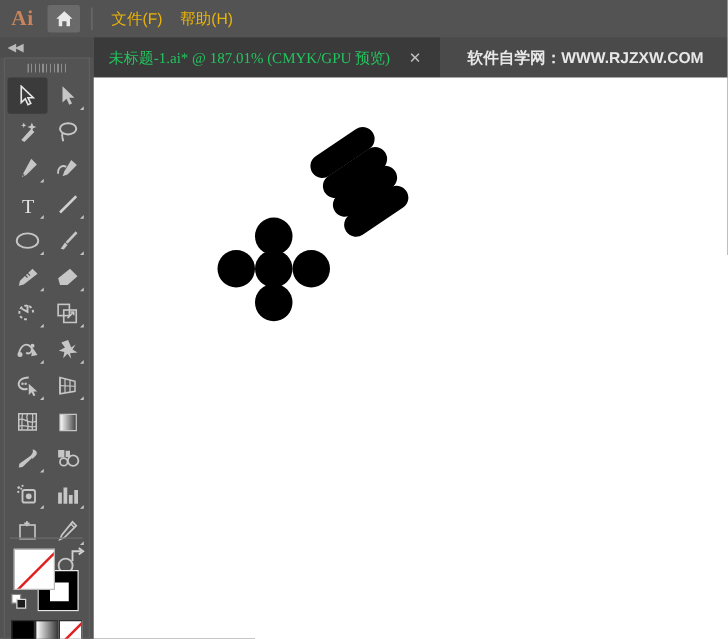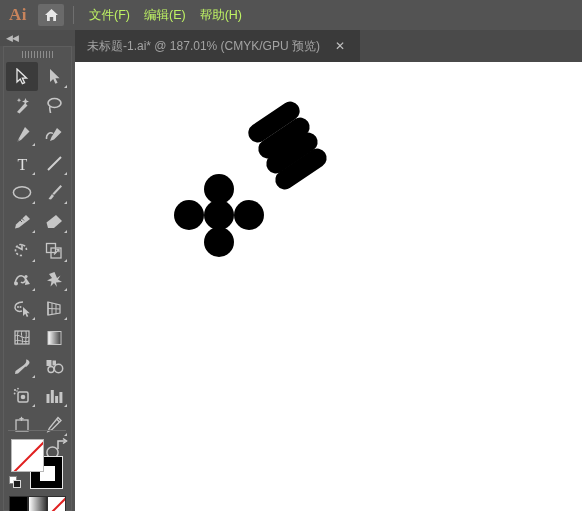--- a/index.html
+++ b/index.html
@@ -24,39 +24,39 @@
   .home-btn{
     width:26px;height:22px;margin-left:2px;background:#6a6a6a;
     border-radius:2px;display:flex;align-items:center;justify-content:center;
   }
   .home-btn svg{display:block;}
   .menu-divider{
     width:1px;height:18px;background:#6f6f6f;margin:0 8px 0 9px;
   }
   .menu-items{display:flex;align-items:center;height:30px;}
   .menu-item{
-    color:#bef264;font-size:12.5px;padding:0 7px;line-height:30px;
+    color:#eab308;font-size:12.5px;padding:0 7px;line-height:30px;
     white-space:nowrap;
   }
 
   
   .tabbar{
     position:absolute;left:0;top:30px;width:582px;height:32px;
     background:#4a4a4a;
   }
   .tabbar-left-pad{
     position:absolute;left:0;top:0;width:75px;height:32px;background:#535353;
   }
   .doc-tab{
     position:absolute;left:75px;top:0;height:32px;
     background:#3a3a3a;display:flex;align-items:center;
     padding-left:12px;padding-right:8px;
   }
   .doc-tab-title{
-    color:#a3a3a3;font-size:12px;white-space:nowrap;
+    color:#22c55e;font-size:12px;white-space:nowrap;font-family:Liberation Serif, serif;
   }
   .tab-close{
     color:#c0c0c0;font-size:12px;margin-left:14px;margin-right:6px;
     width:12px;text-align:center;line-height:1;
   }
   .watermark{
     position:absolute;left:374px;top:0;height:32px;line-height:32px;
     color:#e8e8e8;font-size:12.5px;font-weight:bold;white-space:nowrap;
   }
 
@@ -158,31 +158,31 @@
   <div class="menubar">
     <div class="ai-logo">Ai</div>
     <div class="home-btn">
       <svg width="15" height="14" viewBox="0 0 15 14">
         <path d="M7.5 1 L14 7 L12 7 L12 13 L9.2 13 L9.2 9 L5.8 9 L5.8 13 L3 13 L3 7 L1 7 Z" fill="#e8e8e8"></path>
       </svg>
     </div>
     <div class="menu-divider"></div>
     <div class="menu-items">
       <div class="menu-item">文件(F)</div>
-      <div class="menu-item">编辑(E)</div>
       <div class="menu-item">帮助(H)</div>
     </div>
   </div>
 
   <div class="tabbar">
     <div class="tabbar-left-pad"></div>
     <div class="doc-tab">
       <span class="doc-tab-title">未标题-1.ai* @ 187.01% (CMYK/GPU 预览)</span>
       <span class="tab-close">✕</span>
     </div>
+    <div class="watermark">软件自学网：WWW.RJZXW.COM</div>
   </div>
 
   <div class="toolbar">
     <div class="tb-header">
       <span class="tb-collapse">◀◀</span>
     </div>
     <div class="tb-panel"></div>
     <div class="tb-grip"></div>
 
     <div class="tools">

